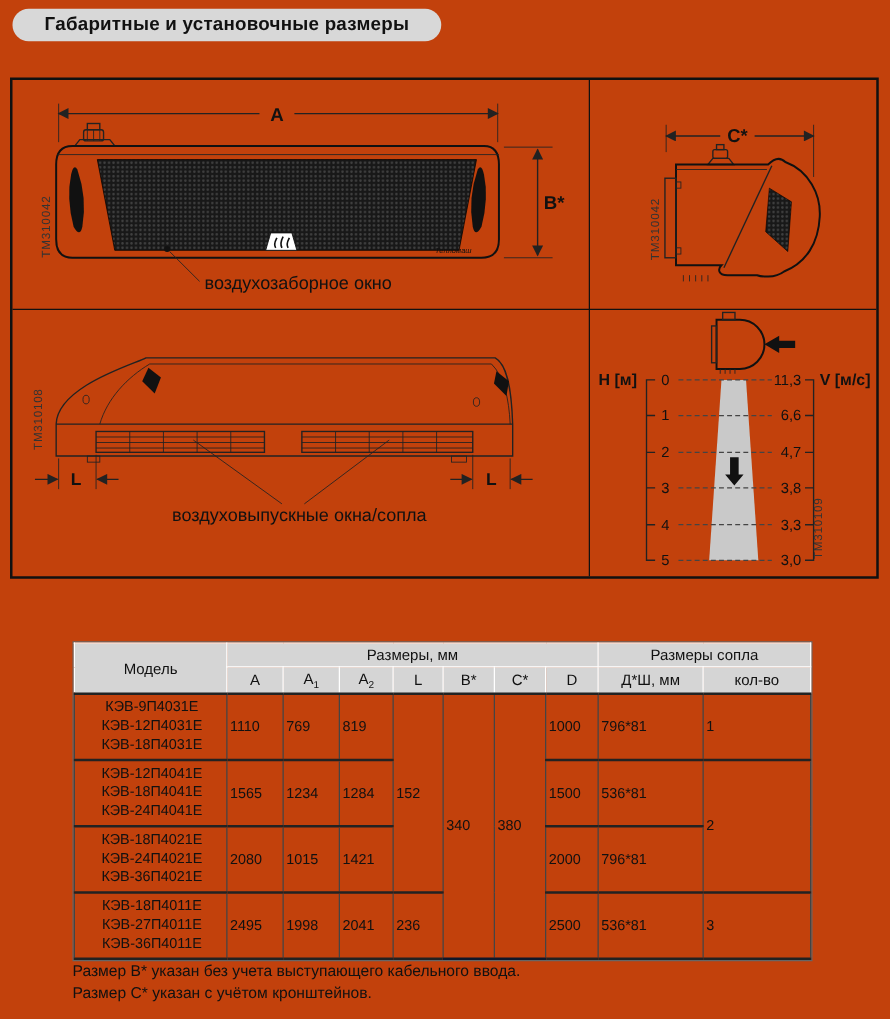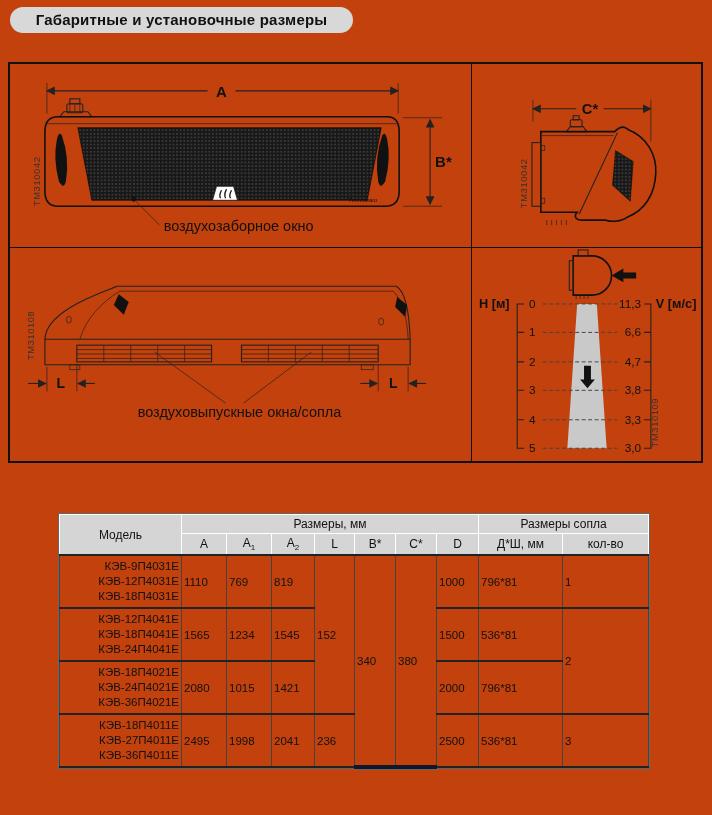--- a/index.html
+++ b/index.html
@@ -31,23 +31,23 @@
   table.tbl{border-collapse:collapse;table-layout:fixed;font-size:11.5px;}
   .tbl td{border:1px solid #444;text-align:left;vertical-align:middle;padding:0 2px;}
   .tbl thead th{background:#d5d5d5;border:1.5px solid #fff;font-weight:normal;
         font-size:12px;padding:2px 2px;}
   .tbl thead tr.subhdr th{border-bottom:2px solid #222;}
   .tbl thead th.mdl{border-bottom:2px solid #222;margin-left:38px;}
   .tbl thead sub{font-size:8px;}
   .tbl tbody tr{height:53px;}
   .tbl tbody tr.grp td{border-top:2px solid #222;}
   .tbl tbody tr:first-child td{border-top:1px solid #444;}
-  .tbl td.model{text-align:right;padding-left:4px;}
+  .tbl td.model{text-align:center;padding-left:4px;}
   .tbl td.model div{line-height:15px;}
-  .tbl td[rowspan="4"]{border-bottom:4px solid #0f172a;border-radius:14px;}
+  .tbl td[rowspan="4"]{border-bottom:2px solid #0f172a;border-radius:14px;}
   .tbl tbody tr:last-child td{border-bottom:2px solid #222;}
   .notes{position:absolute;left:58px;top:769px;font-size:12.5px;line-height:16.5px;}
 </style>
 </head>
 <body>
 
 <div class="page">
 
   <div class="title-pill">Габаритные и установочные размеры</div>
 
@@ -289,21 +289,21 @@
           <td>1</td>
         </tr>
         <tr class="grp">
           <td class="model">
             <div>КЭВ-12П4041Е</div>
             <div>КЭВ-18П4041Е</div>
             <div>КЭВ-24П4041Е</div>
           </td>
           <td>1565</td>
           <td>1234</td>
-          <td>1545</td>
+          <td>1284</td>
           <td>1500</td>
           <td>536*81</td>
           <td rowspan="2">2</td>
         </tr>
         <tr class="grp">
           <td class="model">
             <div>КЭВ-18П4021Е</div>
             <div>КЭВ-24П4021Е</div>
             <div>КЭВ-36П4021Е</div>
           </td>
@@ -324,14 +324,18 @@
           <td>2041</td>
           <td>236</td>
           <td>2500</td>
           <td>536*81</td>
           <td>3</td>
         </tr>
       </tbody>
     </table>
   </div>
 
+  <div class="notes">
+    <div>Размер B* указан без учета выступающего кабельного ввода.</div>
+    <div>Размер C* указан с учётом кронштейнов.</div>
+  </div>
 
 </div>
 
 </body></html>

